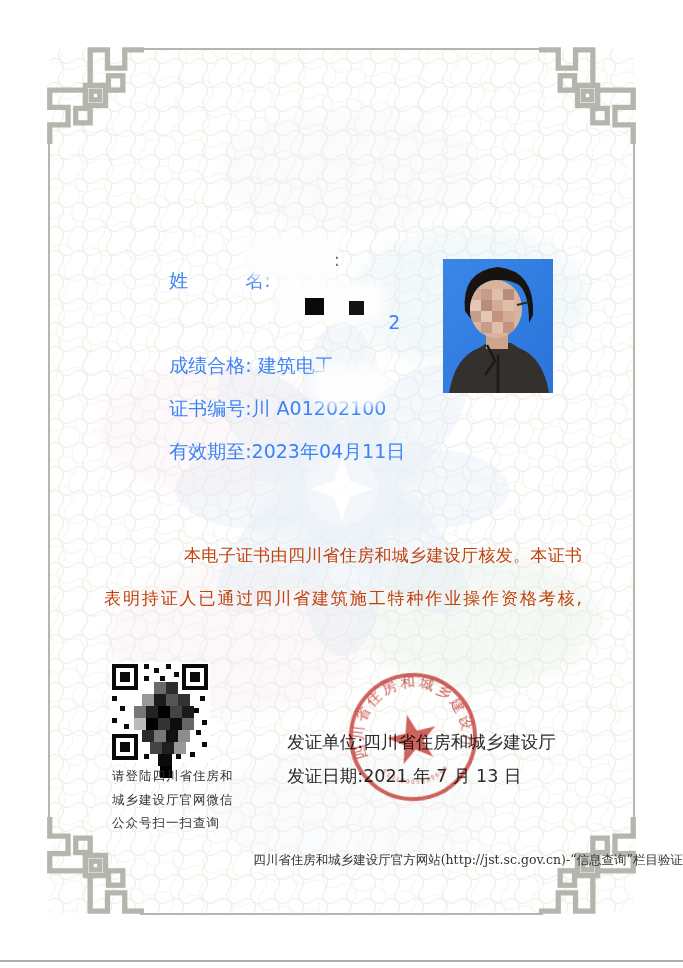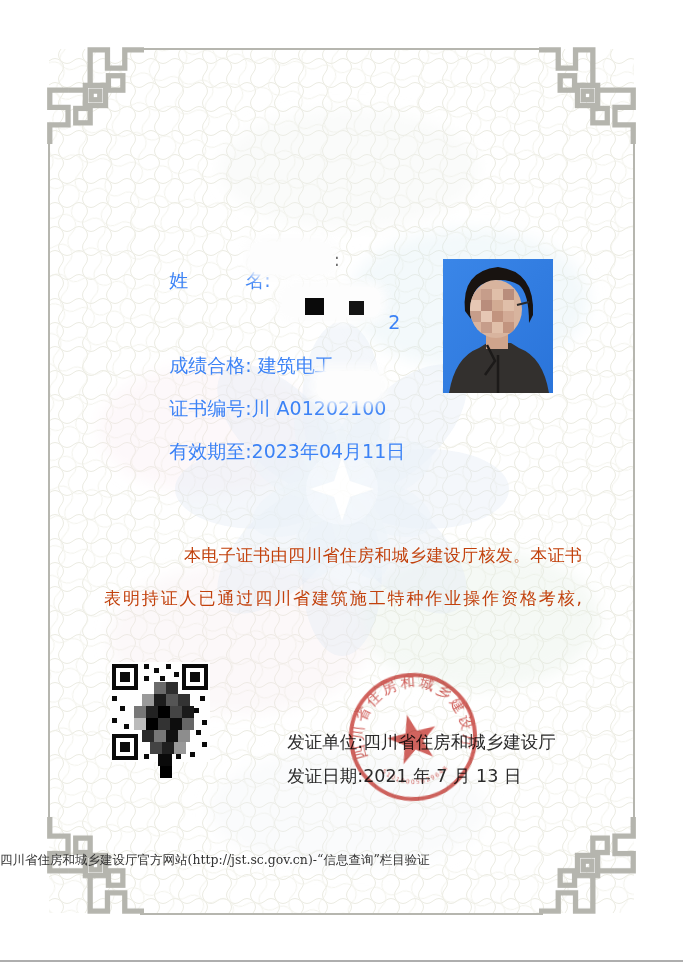--- a/index.html
+++ b/index.html
@@ -35,21 +35,21 @@
   .qr{position:absolute;left:110px;top:662px;width:100px;height:116px;overflow:visible;z-index:2;}
   .qr-caption{position:absolute;left:112px;top:764px;z-index:2;
               font-family:"DejaVu Serif","Liberation Serif",serif;
               font-size:12.5px;line-height:23.5px;letter-spacing:1px;color:#333;}
 
   .issue-row{position:absolute;left:265px;font-size:17.5px;white-space:pre;z-index:2;color:#2a2a2a;}
 
   .seal{position:absolute;left:338px;top:662px;width:150px;height:150px;z-index:5;
         mix-blend-mode:multiply;opacity:.9;transform:rotate(-4deg);}
 
-  .footer-note{position:absolute;left:0;top:852px;width:683px;text-align:left;z-index:2;
+  .footer-note{position:absolute;left:0;top:852px;width:683px;text-align:right;z-index:2;
                font-family:"DejaVu Serif","Liberation Serif",serif;font-size:12.5px;color:#333;}
 
   .page-bottom-rule{position:absolute;left:0;top:960px;width:683px;height:2px;background:#aeaeae;}
 </style>
 </head>
 <body>
 
 <div class="page">
 
   <svg class="guilloche" width="585" height="864" viewBox="0 0 585 864">
@@ -275,20 +275,25 @@
       <rect x="56" y="68" width="12" height="12" fill="#111111"></rect>
         <rect x="68" y="68" width="12" height="12" fill="#8d8d8d"></rect>
       <rect x="40" y="80" width="12" height="12" fill="#444444"></rect>
         <rect x="52" y="80" width="12" height="12" fill="#1f1f1f"></rect>
       <rect x="64" y="80" width="12" height="12" fill="#999999"></rect>
       <rect x="48" y="92" width="14" height="12" fill="#0a0a0a"></rect>
       <rect x="50" y="104" width="12" height="12" fill="#000000"></rect>
     </g>
   </svg>
 
+  <div class="qr-caption">
+    <div>请登陆四川省住房和</div>
+    <div>城乡建设厅官网微信</div>
+    <div>公众号扫一扫查询</div>
+  </div>
 
   <div class="issue-row" style="top:710px;">
     <span>发证单位:</span><span>四川省住房和城乡建设厅</span>
   </div>
   <div class="issue-row" style="top:744px;">
     <span>发证日期:</span><span>2021 年 7 月 13 日</span>
   </div>
 
   <svg class="seal" viewBox="0 0 150 150">
     <defs>

